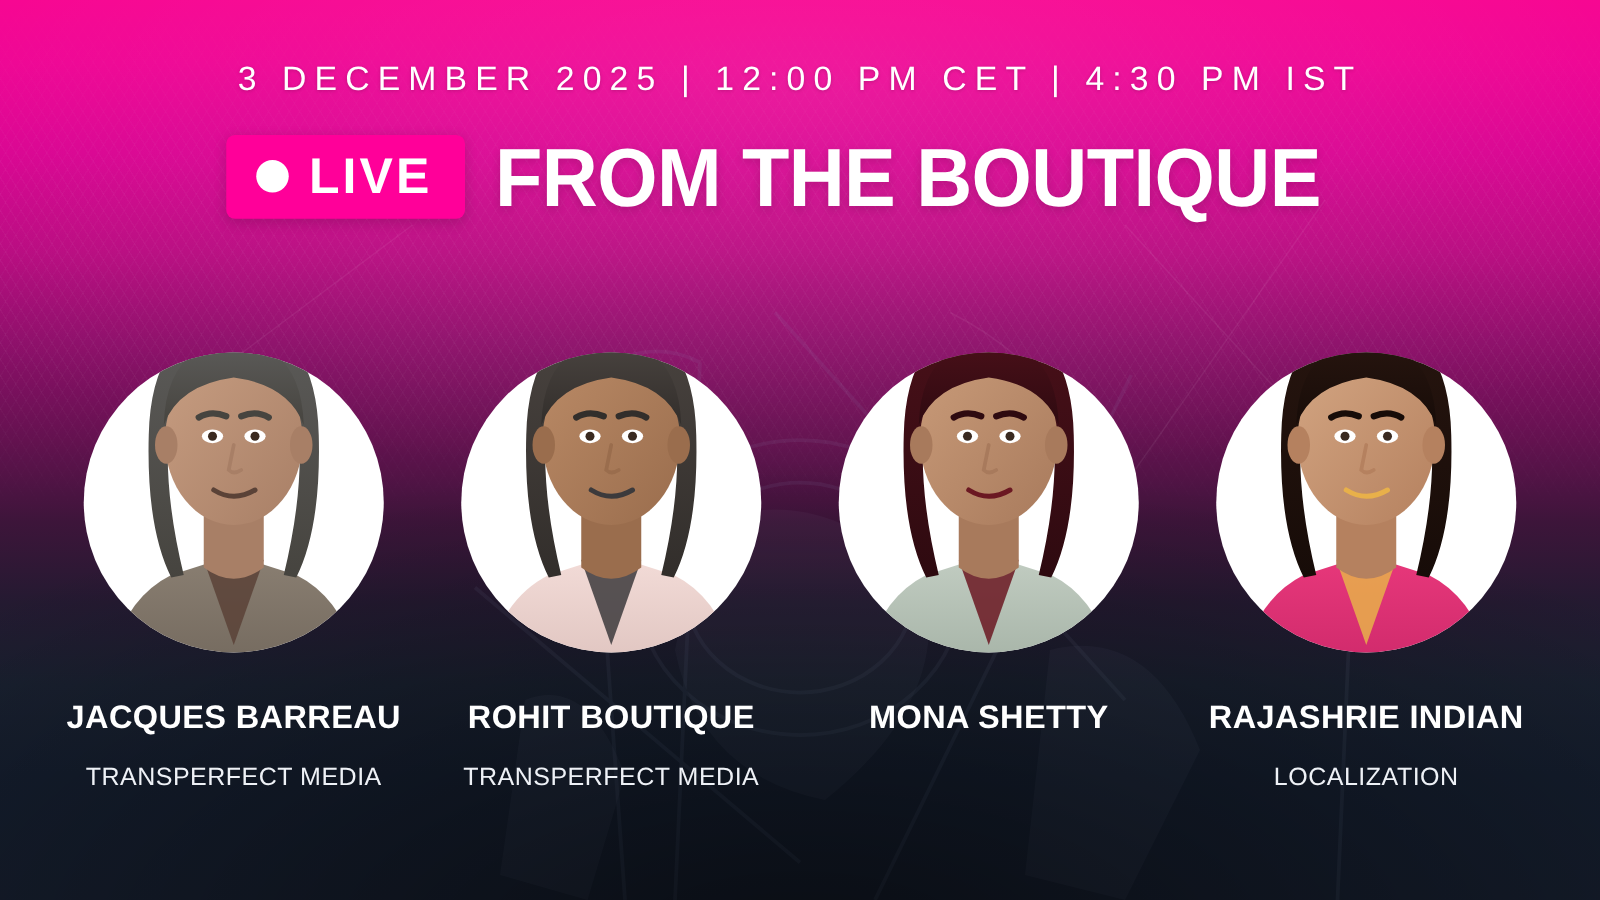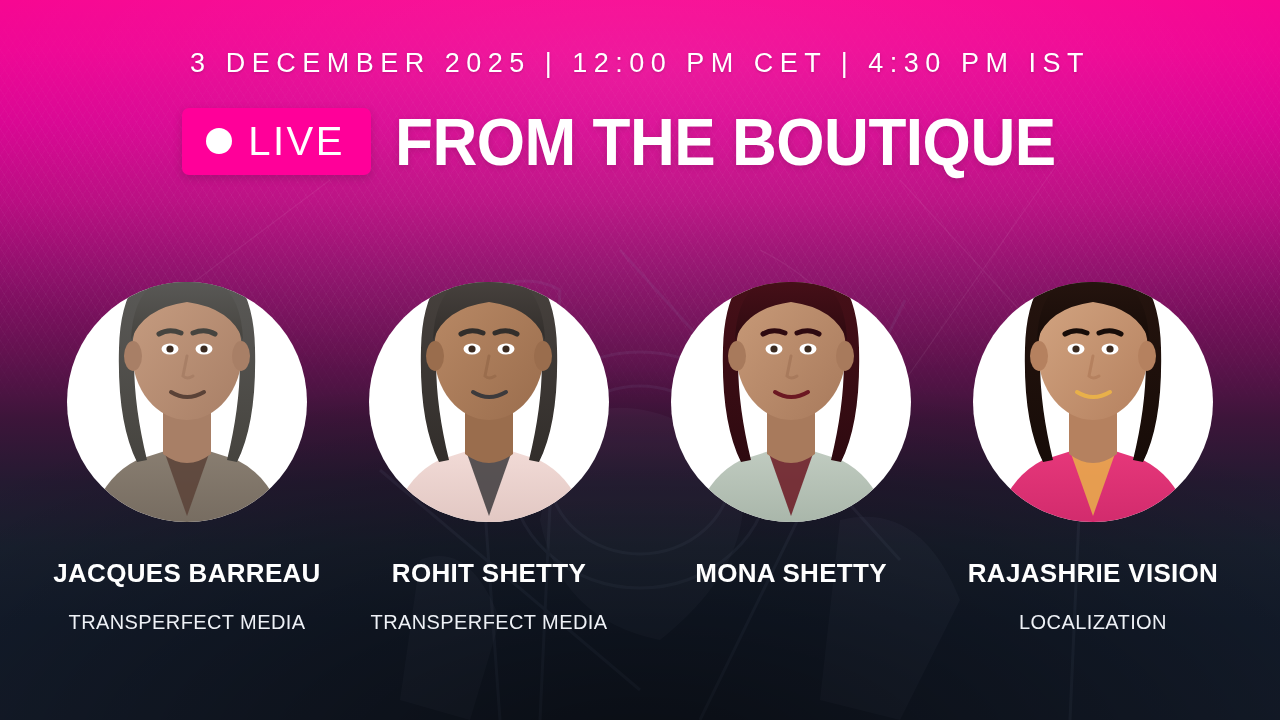--- a/index.html
+++ b/index.html
@@ -88,21 +88,21 @@
     border-radius:7px;
     padding:13px 26px 14px 24px;
     box-shadow:0 3px 10px rgba(0,0,0,.16);
   }
   .live-dot {
     width:26px; height:26px; border-radius:50%;
     background:#ffffff; flex:0 0 auto;
   }
   .live-text {
     color:#ffffff;
-    font-size:40px; font-weight:400;
+    font-size:40px; font-weight:700;
     letter-spacing:2.5px; line-height:1;
   }
 
   .main-title {
     color:#ffffff;
     font-size:66px;
     font-weight:700;
     letter-spacing:-0.5px;
     line-height:1;
     white-space:nowrap;
@@ -317,21 +317,21 @@
     <ellipse cx="137" cy="133" rx="8.5" ry="5.5" fill="#ffffff"></ellipse>
     <circle cx="103" cy="133" r="3.6" fill="#3a2a20"></circle>
     <circle cx="137" cy="133" r="3.6" fill="#3a2a20"></circle>
 
     <path d="M120 140 L116 160 Q120 164 126 160" stroke="#9a6d4d" stroke-width="3" fill="none" stroke-linecap="round"></path>
     <path d="M104 176 Q120 186 137 176" stroke="#3c3a3c" stroke-width="4" fill="none" stroke-linecap="round"></path>
   </svg>
         </div>
       </div>
     </div>
-    <div class="speaker-name">ROHIT SHETTY</div>
+    <div class="speaker-name">ROHIT BOUTIQUE</div>
     <div class="speaker-company">TRANSPERFECT MEDIA</div>
   </div>
 
   <div class="speaker">
     <div class="avatar-wrap">
       <div class="avatar-disc"></div>
       <div class="avatar-clip">
         <div class="portrait">
 
   <svg viewBox="0 0 240 346" preserveAspectRatio="xMidYMin slice">
@@ -424,19 +424,19 @@
     <ellipse cx="137" cy="133" rx="8.5" ry="5.5" fill="#ffffff"></ellipse>
     <circle cx="103" cy="133" r="3.6" fill="#3a2a20"></circle>
     <circle cx="137" cy="133" r="3.6" fill="#3a2a20"></circle>
 
     <path d="M120 140 L116 160 Q120 164 126 160" stroke="#b5815f" stroke-width="3" fill="none" stroke-linecap="round"></path>
     <path d="M104 176 Q120 186 137 176" stroke="#e8b04a" stroke-width="4" fill="none" stroke-linecap="round"></path>
   </svg>
         </div>
       </div>
     </div>
-    <div class="speaker-name">RAJASHRIE VISION</div>
+    <div class="speaker-name">RAJASHRIE INDIAN</div>
     <div class="speaker-company">LOCALIZATION</div>
   </div>
 </div>
 
   </div>
 </div>
 
 </body></html>

